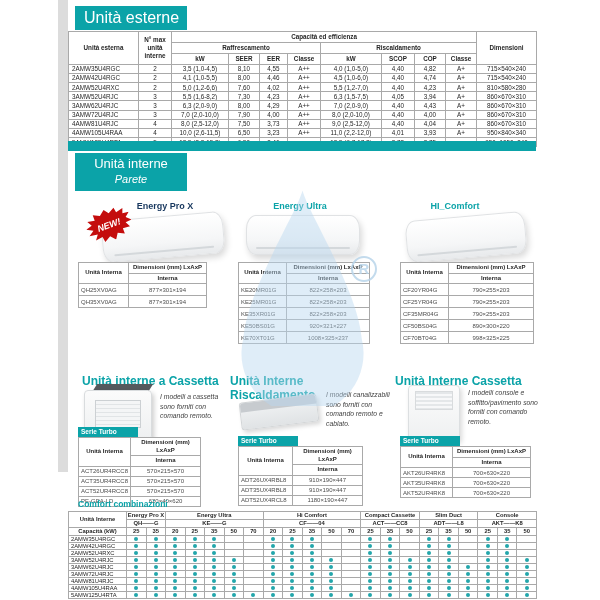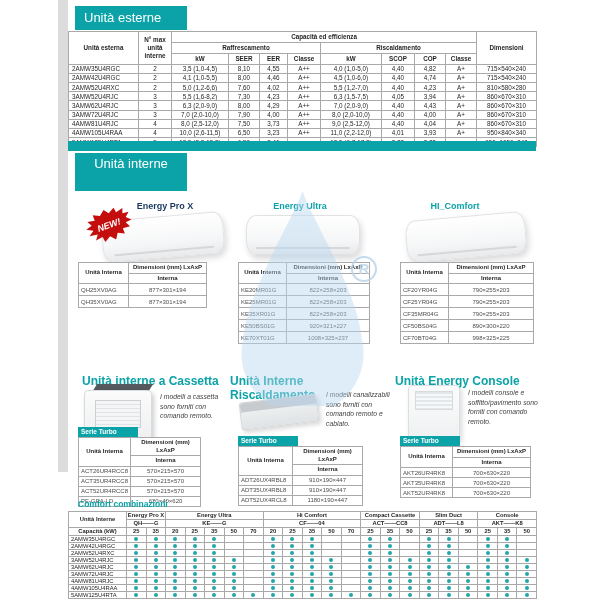--- a/index.html
+++ b/index.html
@@ -3,21 +3,21 @@
 <meta charset="utf-8">
 <style>
   *{box-sizing:border-box}
   html,body{margin:0;padding:0;background:#fff}
   body{font-family:"Liberation Sans",sans-serif;color:#262626}
   .page{position:relative;width:600px;height:600px;background:#fff;overflow:hidden}
 
   .edge-shadow{position:absolute;left:58px;top:0;width:10px;height:472px;background:#dcdcdc}
 
   .tealbox{position:absolute;background:#0ba3a8;color:#fff}
-  .tealbox.h1{left:75px;top:6px;width:112px;height:24px;font-size:13px;line-height:24px;padding-left:9px}
+  .tealbox.h1{left:75px;top:6px;width:112px;height:24px;font-size:16px;line-height:24px;padding-left:9px}
   .tealbox.h2{left:75px;top:153px;width:112px;height:38px;text-align:center;padding-top:3px}
   .tealbox.h2 .l1{font-size:13px;line-height:16px}
   .tealbox.h2 .l2{font-size:11px;font-style:italic;line-height:14px}
   .tealbar{position:absolute;left:68px;top:141px;width:468px;height:10px;background:#0ba3a8}
 
   table{border-collapse:collapse;table-layout:fixed}
   th,td{border:1px solid #a9a9a9;text-align:center;overflow:hidden;padding:0 1px;font-weight:normal}
 
   .ext{position:absolute;left:68px;top:31px;width:468px;font-size:6.3px}
   .ext th{font-weight:bold;line-height:1.25;padding:1px;background:#fff}
@@ -228,20 +228,21 @@
           <td>-</td>
           <td>950×1050×340</td>
         </tr>
       </tbody>
   </table>
 
   <div class="tealbar"></div>
 
   <div class="tealbox h2">
     <div class="l1">Unità interne</div>
+    <div class="l2">Parete</div>
   </div>
 
   <div class="family-title navy" style="left:95px;top:201px">Energy Pro X</div>
   <div class="newbadge">NEW!</div>
   <div class="wallunit tilt" style="left:102px;top:216px;width:122px;height:42px"></div>
   <div class="spec-wrap" style="left:78px;top:262px;width:128px">
     <table class="spec fam">
         <colgroup>
           <col style="width:50px">
           <col style="width:78px">
@@ -417,21 +418,21 @@
             <td>910×190×447</td>
           </tr>
           <tr>
             <td>ADT52UX4RCL8</td>
             <td>1180×190×447</td>
           </tr>
         </tbody>
       </table>
   </div>
 
-  <div class="special-title" style="left:395px;top:374px;width:140px">Unità Energy Console</div>
+  <div class="special-title" style="left:395px;top:374px;width:140px">Unità Interne Cassetta</div>
   <div class="console" style="left:408px;top:385px;width:52px;height:56px"></div>
   <div class="desc" style="left:468px;top:388px;width:70px">I modelli console e soffitto/pavimento sono forniti con comando remoto.</div>
   <div class="serie" style="left:400px;top:436px">Serie Turbo</div>
   <div class="spec-wrap" style="left:400px;top:446px;width:130px">
     <table class="spec spc">
         <colgroup>
           <col style="width:52px">
           <col style="width:78px">
         </colgroup>
         <tbody>

